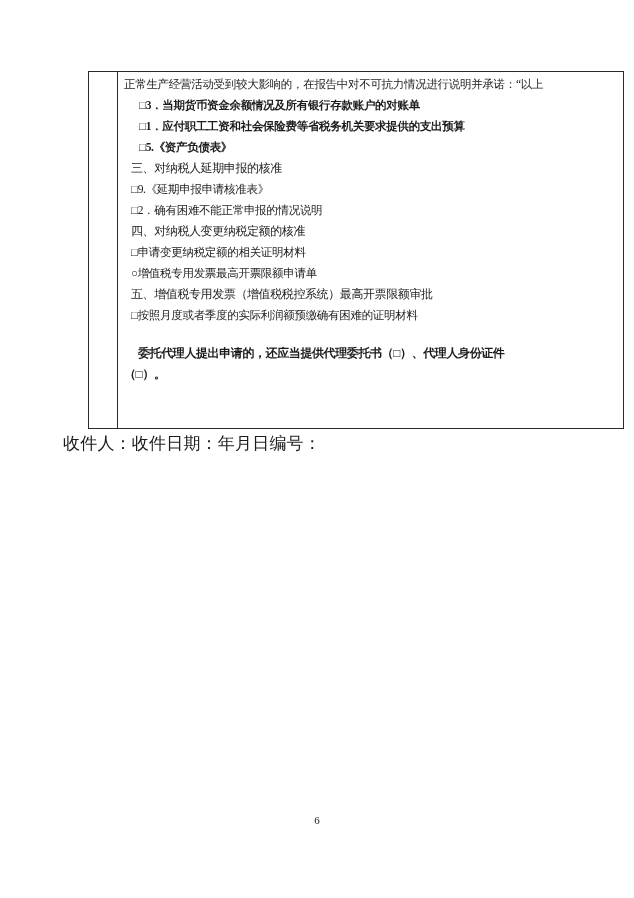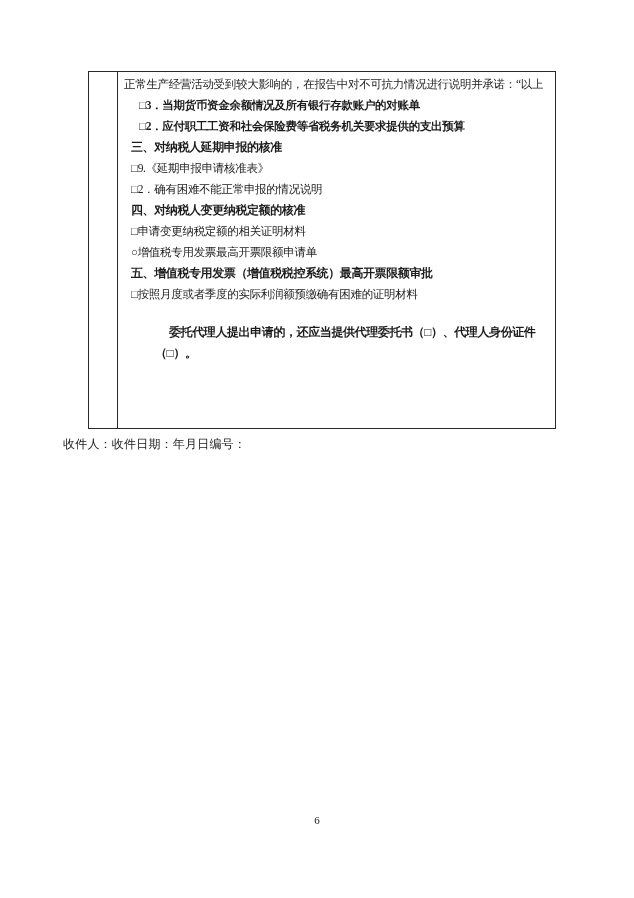--- a/index.html
+++ b/index.html
@@ -12,21 +12,21 @@
     width: 634px;
     height: 898px;
     font-family: "Liberation Serif", "DejaVu Serif", serif;
     color: #1c1c1c;
     overflow: hidden;
   }
   .doc-table {
     position: absolute;
     left: 88px;
     top: 71px;
-    width: 468px;
+    width: 536px;
     height: 358px;
     border: 1px solid #2a2a2a;
     display: flex;
     box-sizing: border-box;
   }
   .left-col {
     width: 28px;
     border-right: 1px solid #2a2a2a;
     flex: 0 0 28px;
   }
@@ -37,61 +37,61 @@
   }
   .line {
     font-size: 11.5px;
     line-height: 21px;
     white-space: nowrap;
     overflow: hidden;
     letter-spacing: -0.3px;
   }
   .heading {
     font-family: "Liberation Sans", "DejaVu Sans", sans-serif;
-    font-weight: bold;
+    font-weight: normal;
     font-size: 12px;
     letter-spacing: -0.4px;
   }
   .bold-para {
     font-family: "Liberation Sans", "DejaVu Sans", sans-serif;
     font-weight: bold;
     font-size: 12px;
     letter-spacing: -0.4px;
-    margin-left: 31px;
   }
   .l1 { padding-left: 7px; }
   .l2 { padding-left: 15px; font-weight: bold; }
   .bp1 { padding-left: 14px; }
   .spacer { height: 17px; }
   .receipt-line {
     position: absolute;
     left: 63px;
     top: 436px;
-    font-size: 12px;
+    font-size: 17px;
     line-height: 16px;
     letter-spacing: 0.2px;
   }
   .page-number {
     position: absolute;
     left: 0;
     top: 814px;
     width: 100%;
     text-align: center;
     font-size: 11px;
   }
 </style>
 </head>
 <body>
 
 <div class="doc-table">
   <div class="left-col"></div>
   <div class="content-cell">
     <div class="line">正常生产经营活动受到较大影响的，在报告中对不可抗力情况进行说明并承诺：“以上</div>
     <div class="line l2">□3．当期货币资金余额情况及所有银行存款账户的对账单</div>
-    <div class="line l2">□2．应付职工工资和社会保险费等省税务机关要求提供的支出预算</div>
+    <div class="line l2">□1．应付职工工资和社会保险费等省税务机关要求提供的支出预算</div>
+    <div class="line l2">□5.《资产负债表》</div>
     <div class="line heading l1">三、对纳税人延期申报的核准</div>
     <div class="line l1">□9.《延期申报申请核准表》</div>
     <div class="line l1">□2．确有困难不能正常申报的情况说明</div>
     <div class="line heading l1">四、对纳税人变更纳税定额的核准</div>
     <div class="line l1">□申请变更纳税定额的相关证明材料</div>
     <div class="line l1">○增值税专用发票最高开票限额申请单</div>
     <div class="line heading l1">五、增值税专用发票（增值税税控系统）最高开票限额审批</div>
     <div class="line l1">□按照月度或者季度的实际利润额预缴确有困难的证明材料</div>
     <div class="spacer"></div>
     <div class="line bold-para bp1">委托代理人提出申请的，还应当提供代理委托书（□）、代理人身份证件</div>

